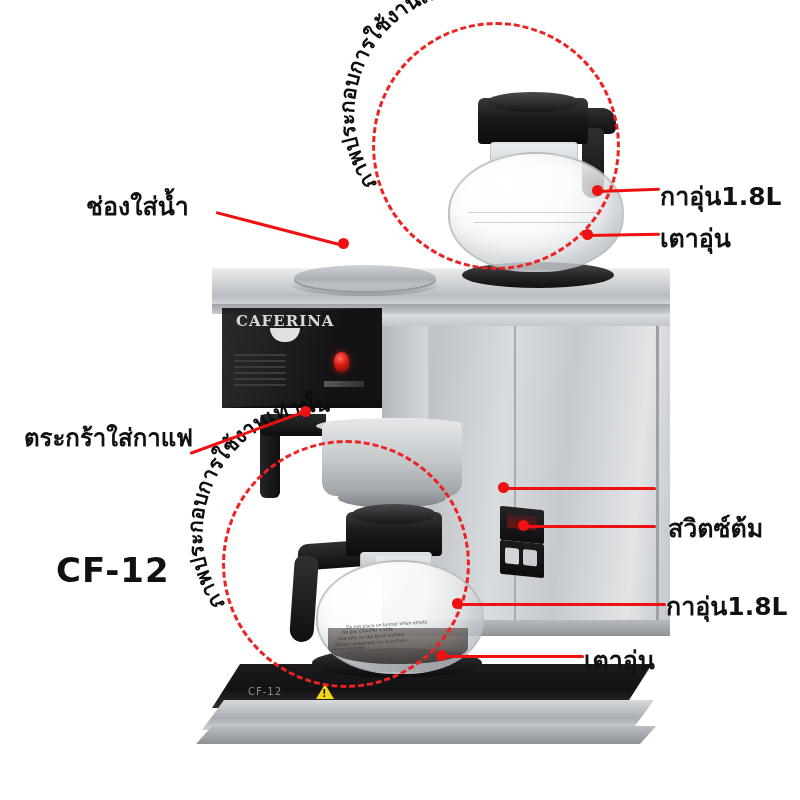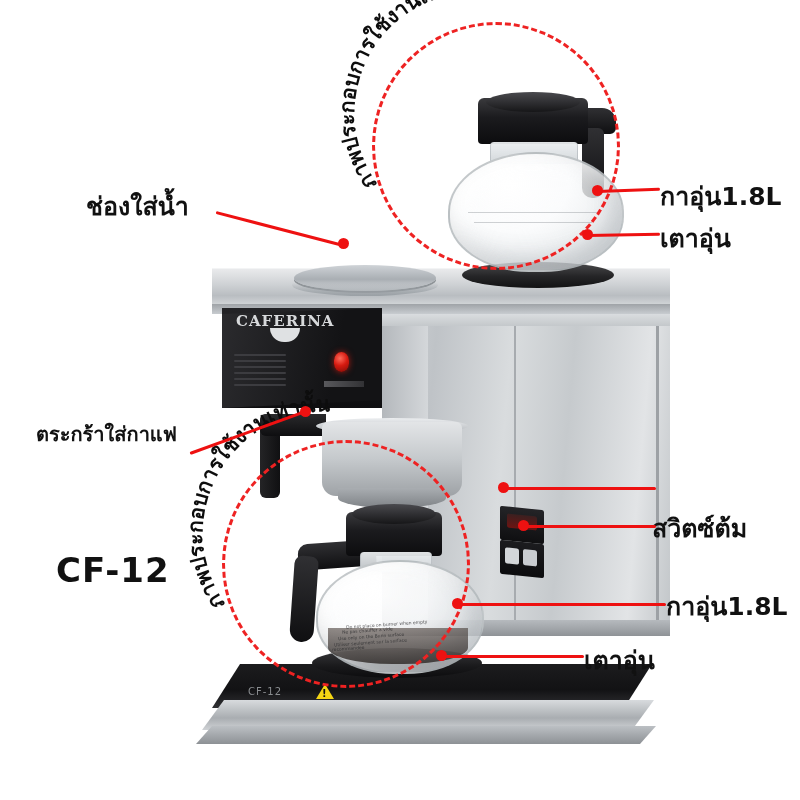--- a/index.html
+++ b/index.html
@@ -11,21 +11,21 @@
 
   
   .abs{position:absolute;}
   .label{
     position:absolute;color:#111;font-weight:bold;white-space:nowrap;
     font-family:"DejaVu Sans","Liberation Sans",sans-serif;
     letter-spacing:0px;
     text-align:center;
   }
   .lbl-28{font-size:25px;}
-  .lbl-26{font-size:20px;margin-left:12px;}
+  .lbl-26{font-size:24px;}
   .lbl-model{font-size:34px;letter-spacing:1px;}
 
   
   .leader{position:absolute;background:#ee1111;height:3px;transform-origin:0 50%;border-radius:2px;}
   .dot{position:absolute;width:11px;height:11px;border-radius:50%;background:#ee1111;}
 
   
   .dashcircle{
     position:absolute;border-radius:50%;
     border:3px dashed #ee2222;
@@ -334,21 +334,21 @@
   <div class="leader" style="left:596px;top:190px;width:64px;transform:rotate(-2deg);"></div>
   <div class="dot" style="left:592px;top:185px;"></div>
 
   <div class="label lbl-28" style="left:660px;top:218px;">เตาอุ่น</div>
   <div class="leader" style="left:586px;top:234px;width:74px;transform:rotate(-1deg);"></div>
   <div class="dot" style="left:582px;top:229px;"></div>
 
   <div class="leader" style="left:504px;top:487px;width:152px;transform:rotate(0deg);"></div>
   <div class="dot" style="left:498px;top:482px;"></div>
 
-  <div class="label lbl-28" style="left:652px;top:508px;">สวิตซ์ต้ม</div>
+  <div class="label lbl-28" style="left:668px;top:508px;">สวิตซ์ต้ม</div>
   <div class="leader" style="left:524px;top:525px;width:132px;transform:rotate(0deg);"></div>
   <div class="dot" style="left:518px;top:520px;"></div>
 
   <div class="label lbl-28" style="left:666px;top:586px;">กาอุ่น1.8L</div>
   <div class="leader" style="left:458px;top:603px;width:208px;transform:rotate(0deg);"></div>
   <div class="dot" style="left:452px;top:598px;"></div>
 
   <div class="label lbl-28" style="left:584px;top:640px;">เตาอุ่น</div>
   <div class="leader" style="left:442px;top:655px;width:142px;transform:rotate(0deg);"></div>
   <div class="dot" style="left:436px;top:650px;"></div>

